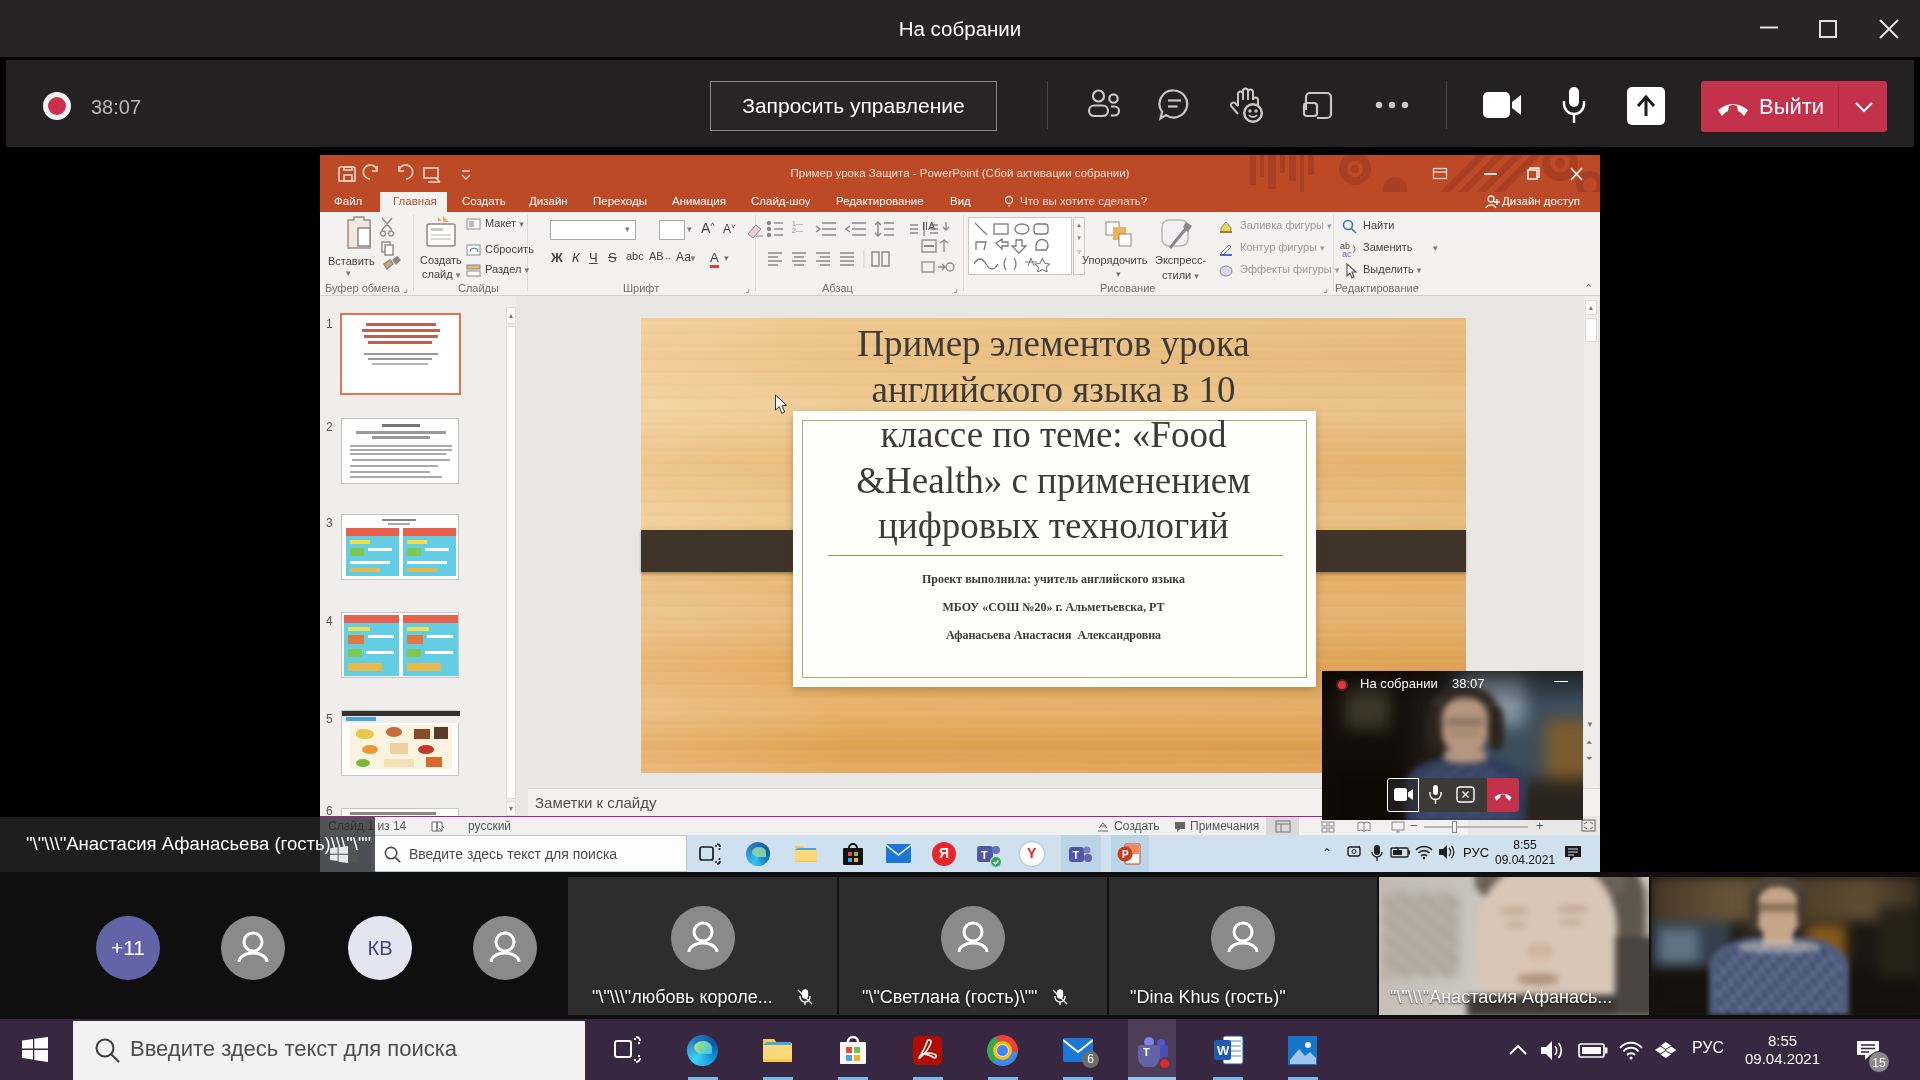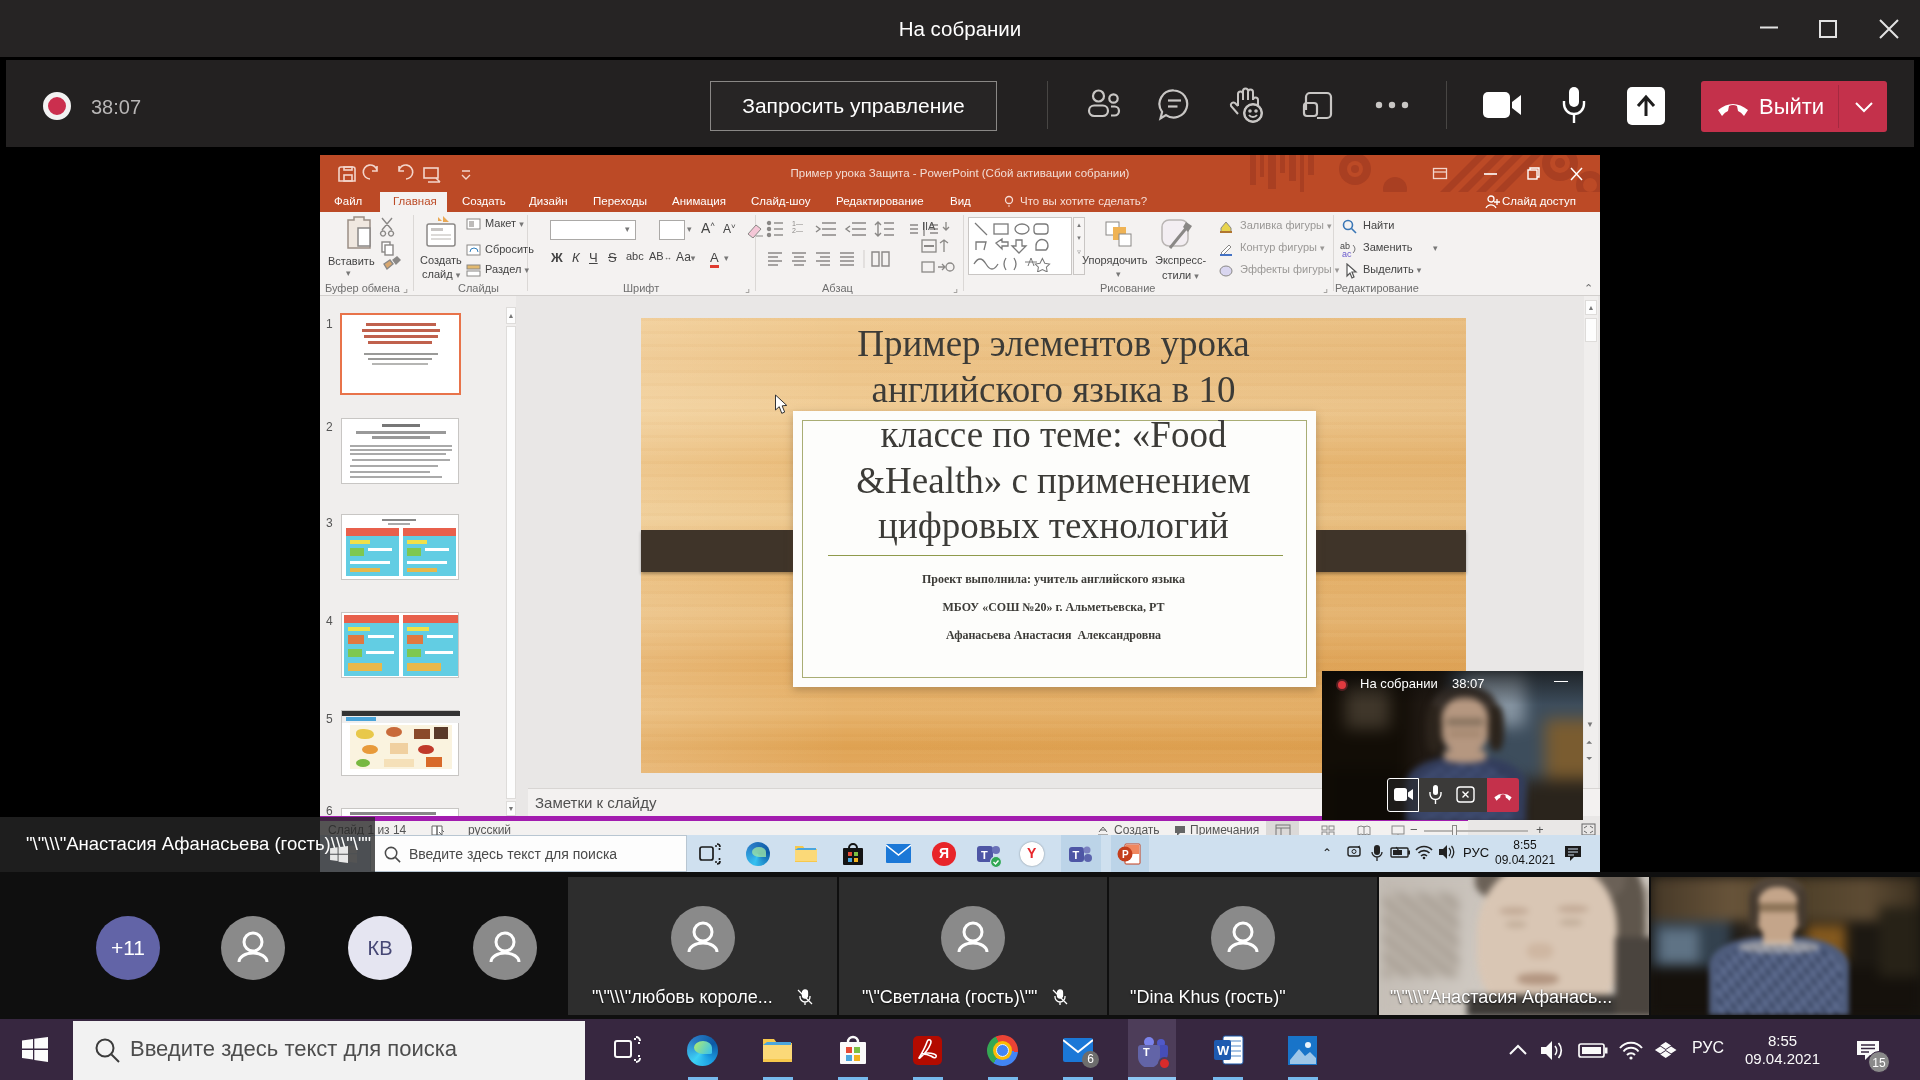--- a/index.html
+++ b/index.html
@@ -20,21 +20,21 @@
   #leave .div { position:absolute; left:137px; top:4px; width:1px; height:43px; background:#a52940; }
 
   
   #share { left:320px; top:155px; width:1280px; height:717px; background:#e9e7e6; overflow:hidden; }
   
   #ppt-title { left:0; top:0; width:1280px; height:37px; background:#bc4a26; overflow:hidden; }
   #ppt-tabs  { left:0; top:37px; width:1280px; height:20px; background:#bc4a26; }
   #ribbon    { left:0; top:57px; width:1280px; height:84px; background:#f4f2f1; border-bottom:1px solid #d2cfcd; }
   #panel     { left:0; top:141px; width:196px; height:520px; background:#f0eeed; }
   #notesbar  { left:208px; top:633px; width:1072px; height:28px; background:#f3f1f0; border-top:1px solid #d8d5d3; }
-  #statusbar { left:0; top:661px; width:1148px; height:19px; background:#f3f1f0; border-top:5px solid #a21caf; }
+  #statusbar { left:0; top:661px; width:1148px; height:19px; background:#f3f1f0; border-top:1px solid #a21caf; }
   #staskbar  { left:0; top:680px; width:1280px; height:37px; background:#cfe0ef; }
   .slide { left:321px; top:163px; width:825px; height:455px;
      background:
        linear-gradient(90deg, rgba(255,246,225,0.20) 0%, rgba(255,246,225,0) 25%, rgba(190,120,40,0.08) 78%, rgba(190,120,40,0.13) 100%),
        linear-gradient(180deg, #efc88e 0%, #ecc286 9%, #f0cc95 20%, #e9ba77 32%, #edc78c 44%, #e6b26a 55%, #e9bb7a 65%, #e2a85c 76%, #e7b46e 86%, #dfa252 94%, #e4ab62 100%);
   }
 
   
   #namelabel { left:0px; top:817px; width:375px; height:56px; background:rgba(38,38,38,0.78); }
   #namelabel span { position:absolute; left:26px; top:16px; font-size:18.5px; color:#fff; white-space:nowrap; }
@@ -201,21 +201,21 @@
       <span class="abs" style="left:14px;top:3px;">Файл</span>
       <span class="abs" style="left:73px;top:3px;color:#bc4a26;">Главная</span>
       <span class="abs" style="left:142px;top:3px;">Создать</span>
       <span class="abs" style="left:209px;top:3px;">Дизайн</span>
       <span class="abs" style="left:273px;top:3px;">Переходы</span>
       <span class="abs" style="left:352px;top:3px;">Анимация</span>
       <span class="abs" style="left:431px;top:3px;">Слайд-шоу</span>
       <span class="abs" style="left:516px;top:3px;">Редактирование</span>
       <span class="abs" style="left:630px;top:3px;">Вид</span>
       <span class="abs" style="left:700px;top:3px;color:#f6ddd5;">Что вы хотите сделать?</span>
-      <span class="abs" style="left:1182px;top:3px;">Слайд доступ</span>
+      <span class="abs" style="left:1182px;top:3px;">Дизайн доступ</span>
     </div>
     <svg class="abs" style="left:681px;top:2px" width="16" height="16" viewBox="0 0 16 16">
         <circle cx="8" cy="6" r="3.5" fill="none" stroke="#f6ddd5" stroke-width="1.3"></circle>
         <path d="M6.5 9.5 h3 M7 12 h2" stroke="#f6ddd5" stroke-width="1.2"></path>
       </svg>
     <svg class="abs" style="left:1164px;top:2px" width="17" height="16" viewBox="0 0 17 16">
         <circle cx="7" cy="5" r="3" fill="none" stroke="#fff" stroke-width="1.3"></circle>
         <path d="M2 14 a5.5 5.5 0 0 1 10 0 M13 5 v6 M10 8 h6" fill="none" stroke="#fff" stroke-width="1.3"></path>
       </svg>
   </div>

